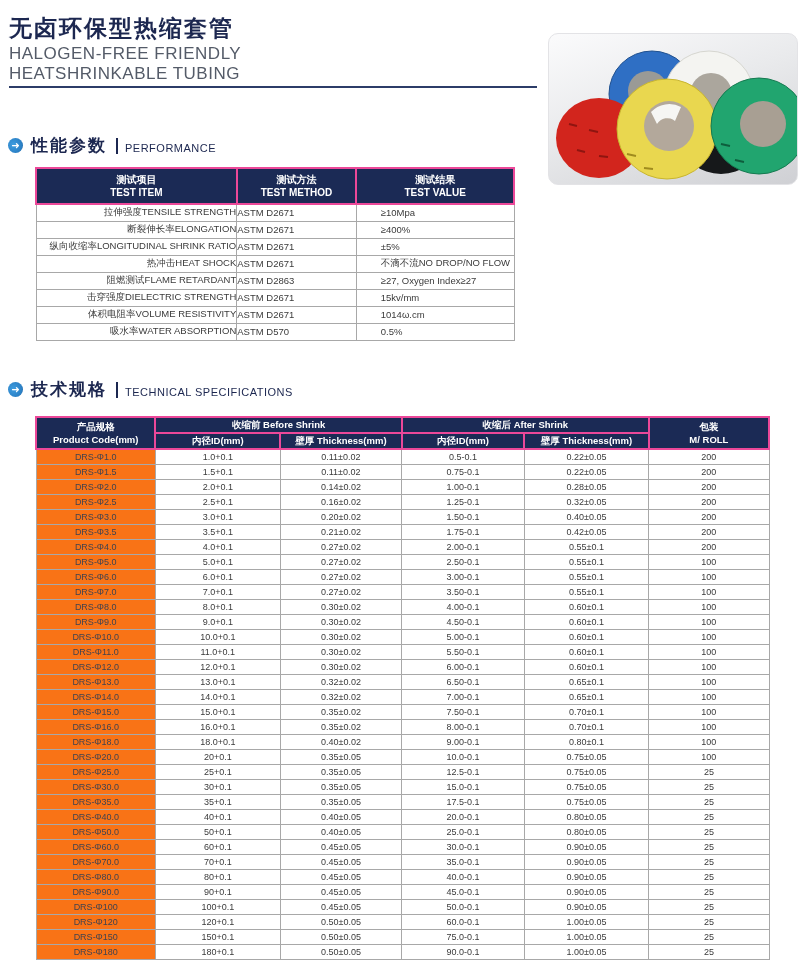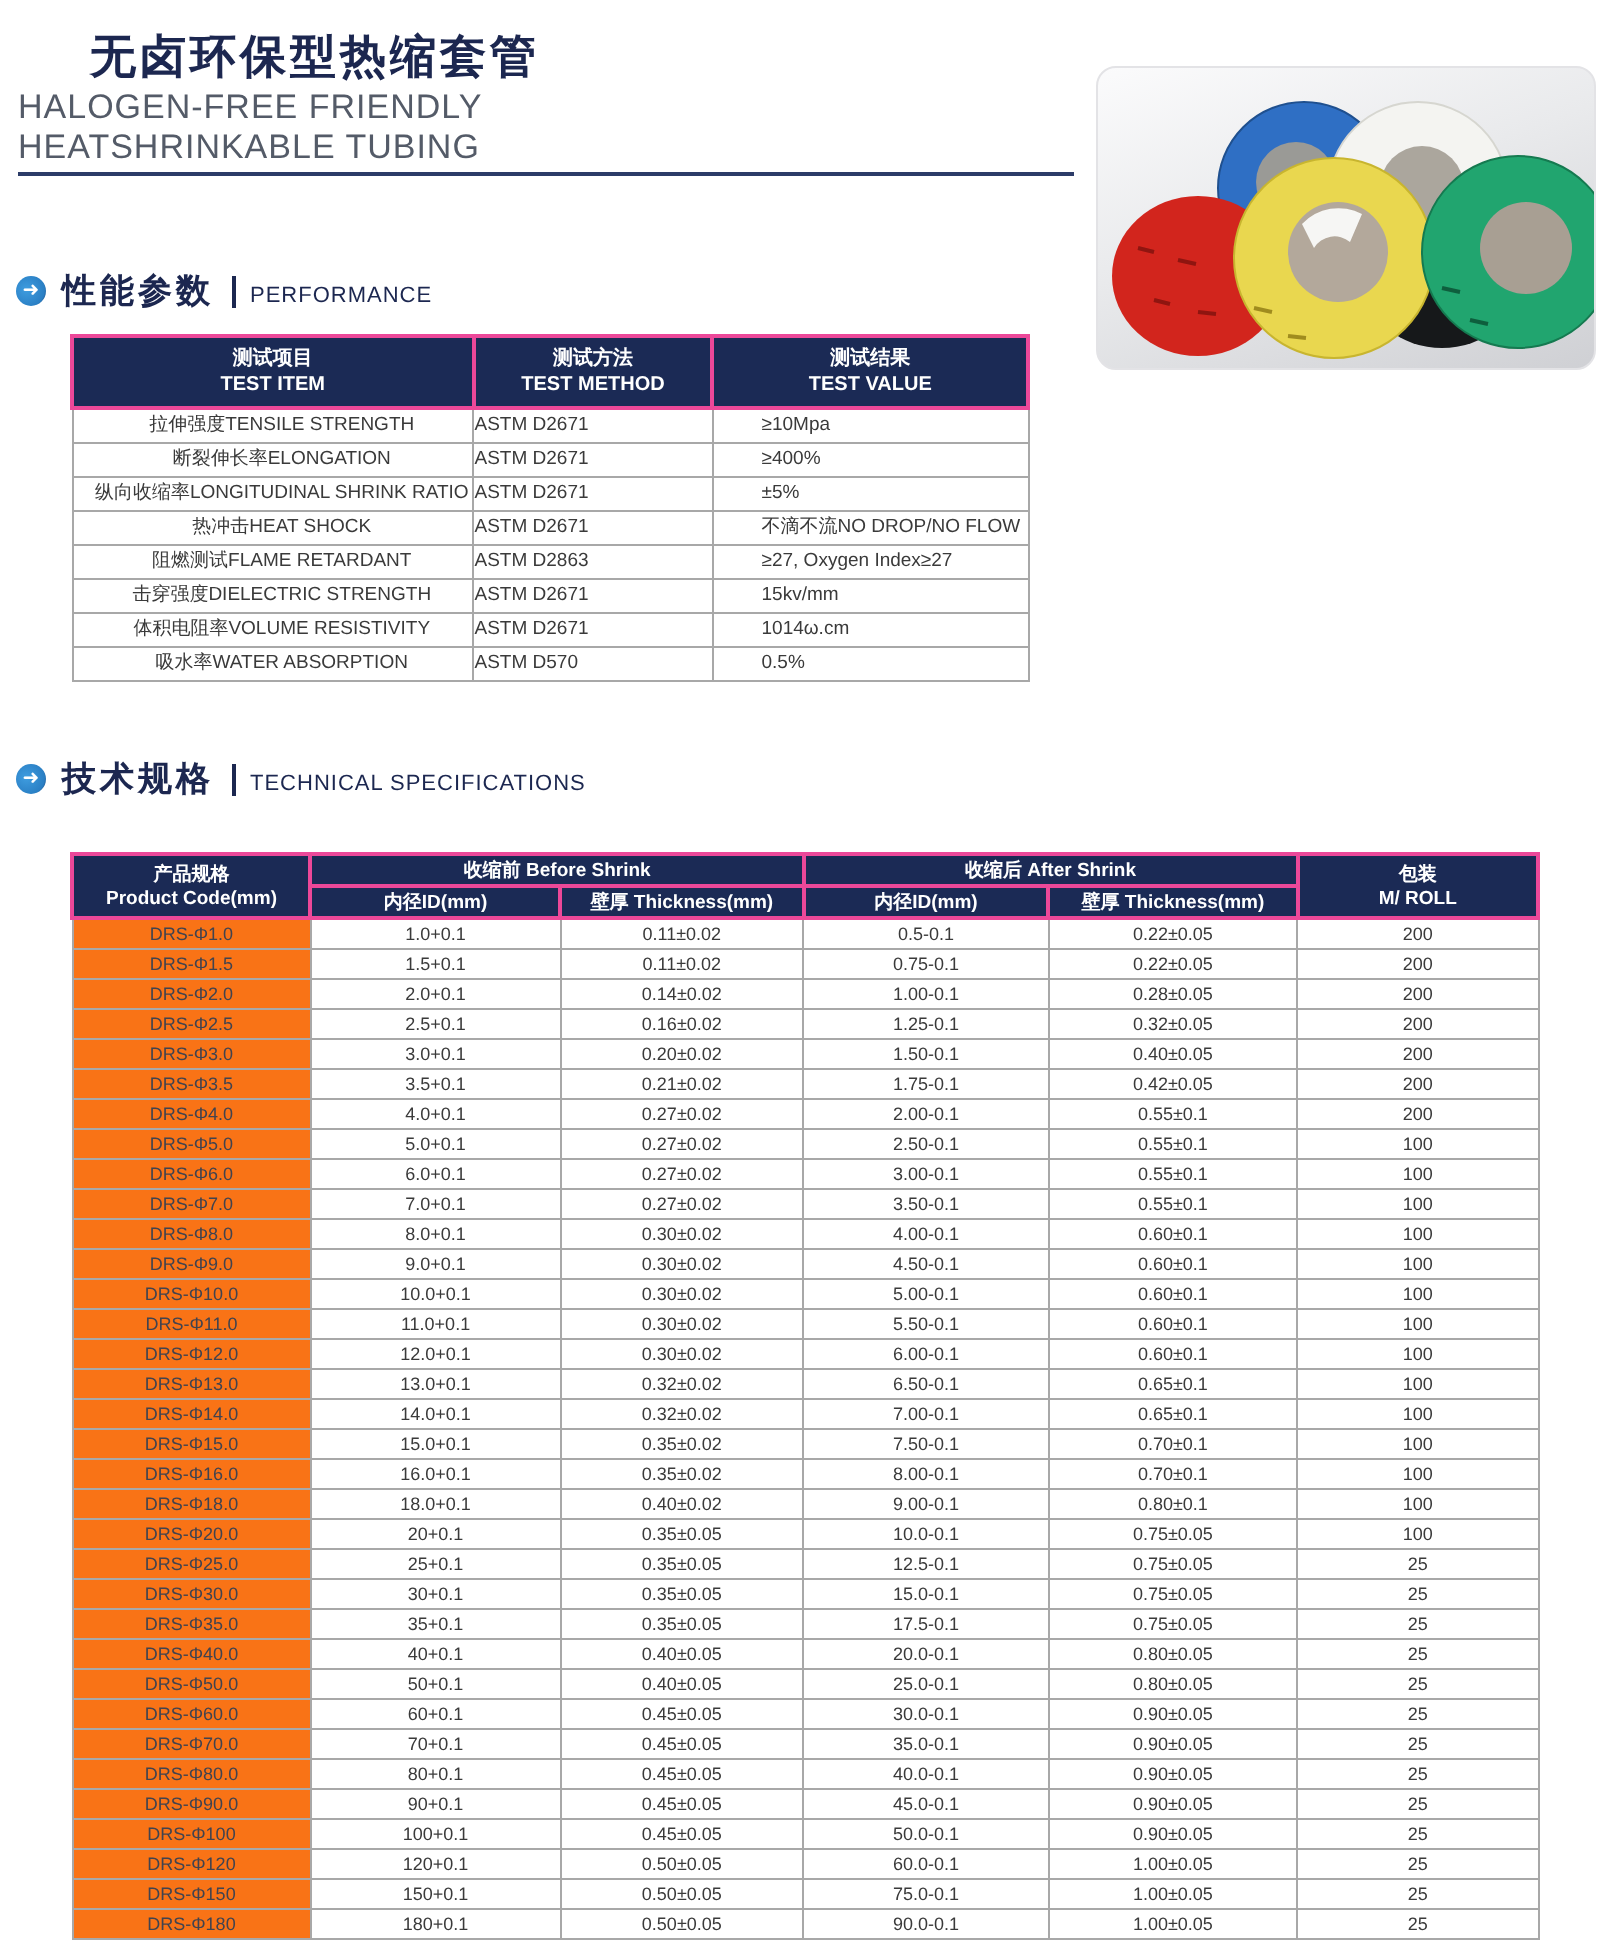--- a/index.html
+++ b/index.html
@@ -2,21 +2,21 @@
 <html><head>
 <meta charset="utf-8">
 <style>
   * { margin:0; padding:0; box-sizing:border-box; }
   html,body { background:#ffffff; }
   body { font-family:"Liberation Sans","DejaVu Sans",sans-serif; color:#333; }
   .page { position:relative; width:800px; height:971px; background:#fff; overflow:hidden; }
 
   
   .title-cn { position:absolute; left:9px; top:13px; font-size:23px; font-weight:bold;
-              color:#1c2750; letter-spacing:2px;margin-left:36px; }
+              color:#1c2750; letter-spacing:2px; }
   .subtitle { position:absolute; left:9px; top:44px; font-size:17px; color:#545b68;
               letter-spacing:.5px; line-height:20px; }
   .header-rule { position:absolute; left:9px; top:86px; width:528px; height:2px; background:#2c3c68; }
 
   
   .photo-card { position:absolute; left:548px; top:33px; width:250px; height:152px;
                 border-radius:10px; background:linear-gradient(160deg,#fbfbfc 0%,#e9eaec 45%,#cfd0d4 100%);
                 border:1px solid #e3e3e6; overflow:hidden; }
 
   
@@ -31,24 +31,24 @@
   .sec-en { font-size:11px; font-weight:normal; color:#1c2750; letter-spacing:.5px; position:relative; top:2px; }
 
   
   table { border-collapse:collapse; table-layout:fixed; }
   th, td { border:1px solid #a8a8a8; overflow:hidden; white-space:nowrap; }
   thead th { background:#1b2a55; color:#fff; border:2px solid #ec4899; font-weight:bold; }
 
   .perf-table { position:absolute; left:35px; top:167px; width:480px; border:1px solid #666; }
   .perf-table thead th { height:36px; font-size:10px; line-height:13px; }
   .perf-table td { height:17px; font-size:9.5px; color:#3a3a3a; text-align:left; }
-  .perf-table td.item { text-align:center; padding-left:9px; }
+  .perf-table td.item { text-align:right; padding-left:9px; }
   .perf-table td.val  { text-align:left; padding-left:24px; }
 
-  .spec-table { position:absolute; left:35px; top:426px; width:735px; border:1px solid #666; }
+  .spec-table { position:absolute; left:35px; top:416px; width:735px; border:1px solid #666; }
   .spec-table thead th { font-size:9.5px; height:16px; }
   .spec-table td { height:15px; font-size:9px; color:#3a3a3a; text-align:center; }
   .spec-table td.code { background:#f97316; color:#41434f; }
 </style>
 </head>
 <body>
 
 <div class="page">
 
   <div class="title-cn">无卤环保型热缩套管</div>

